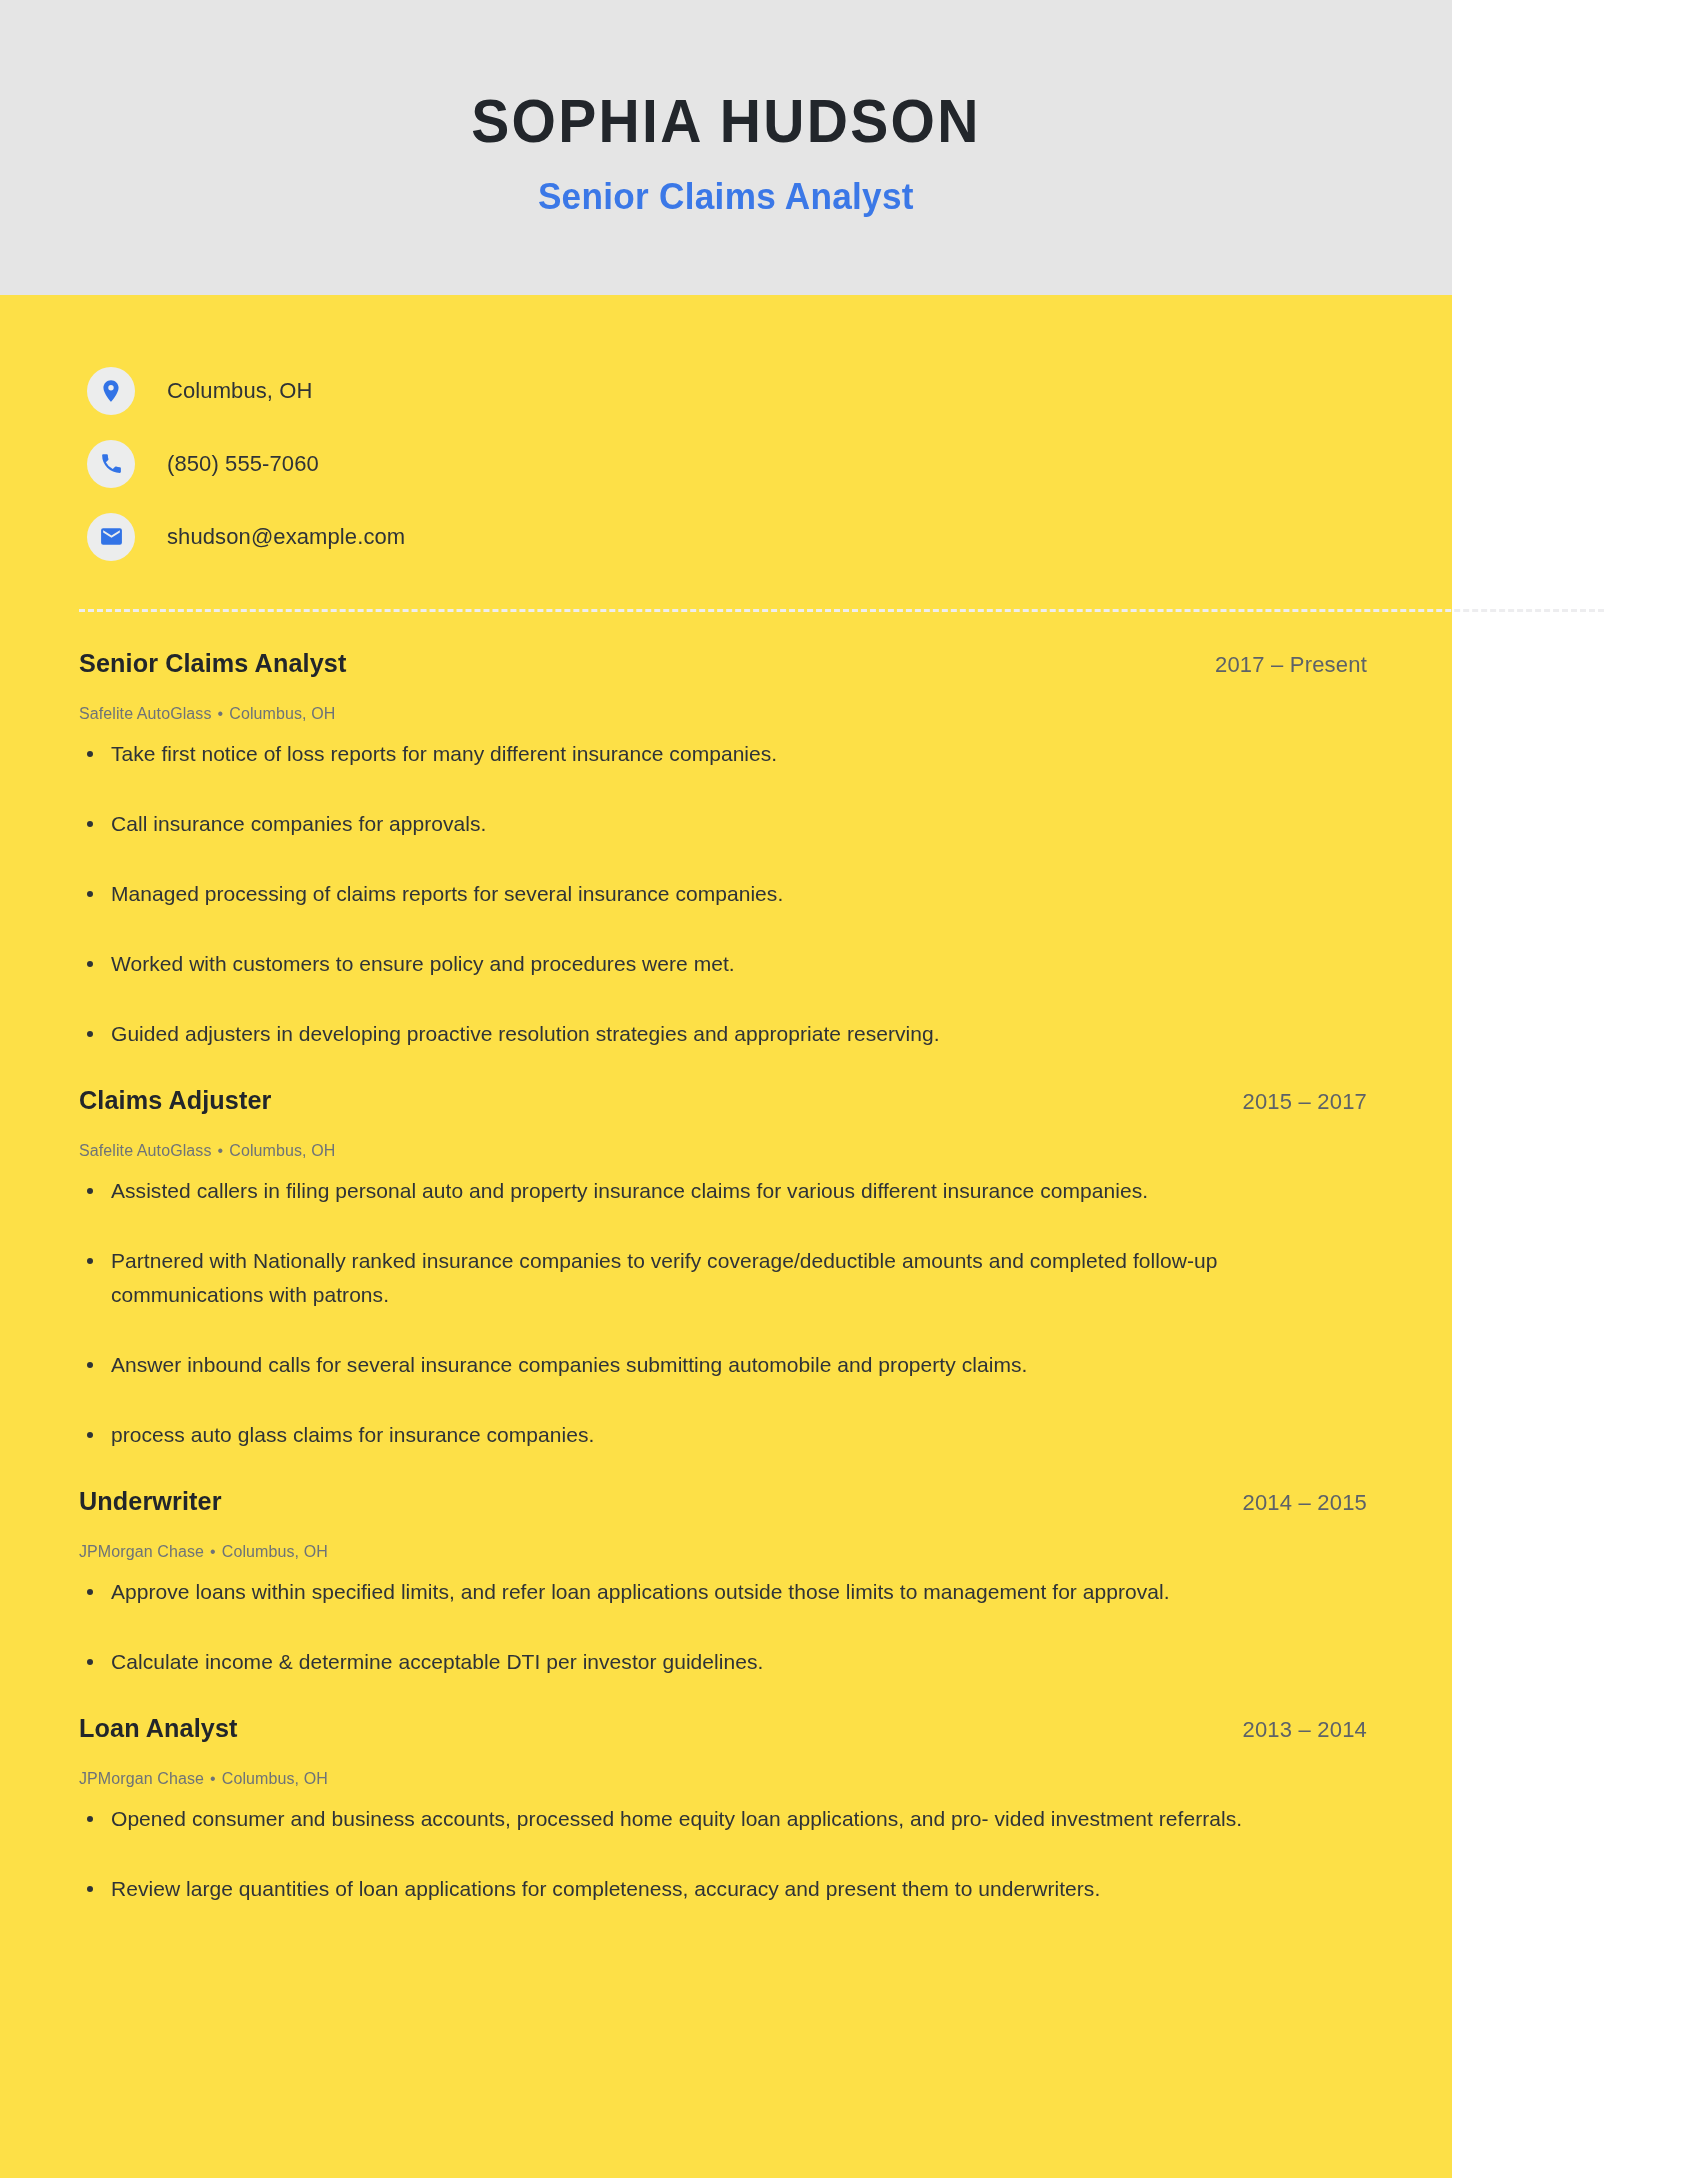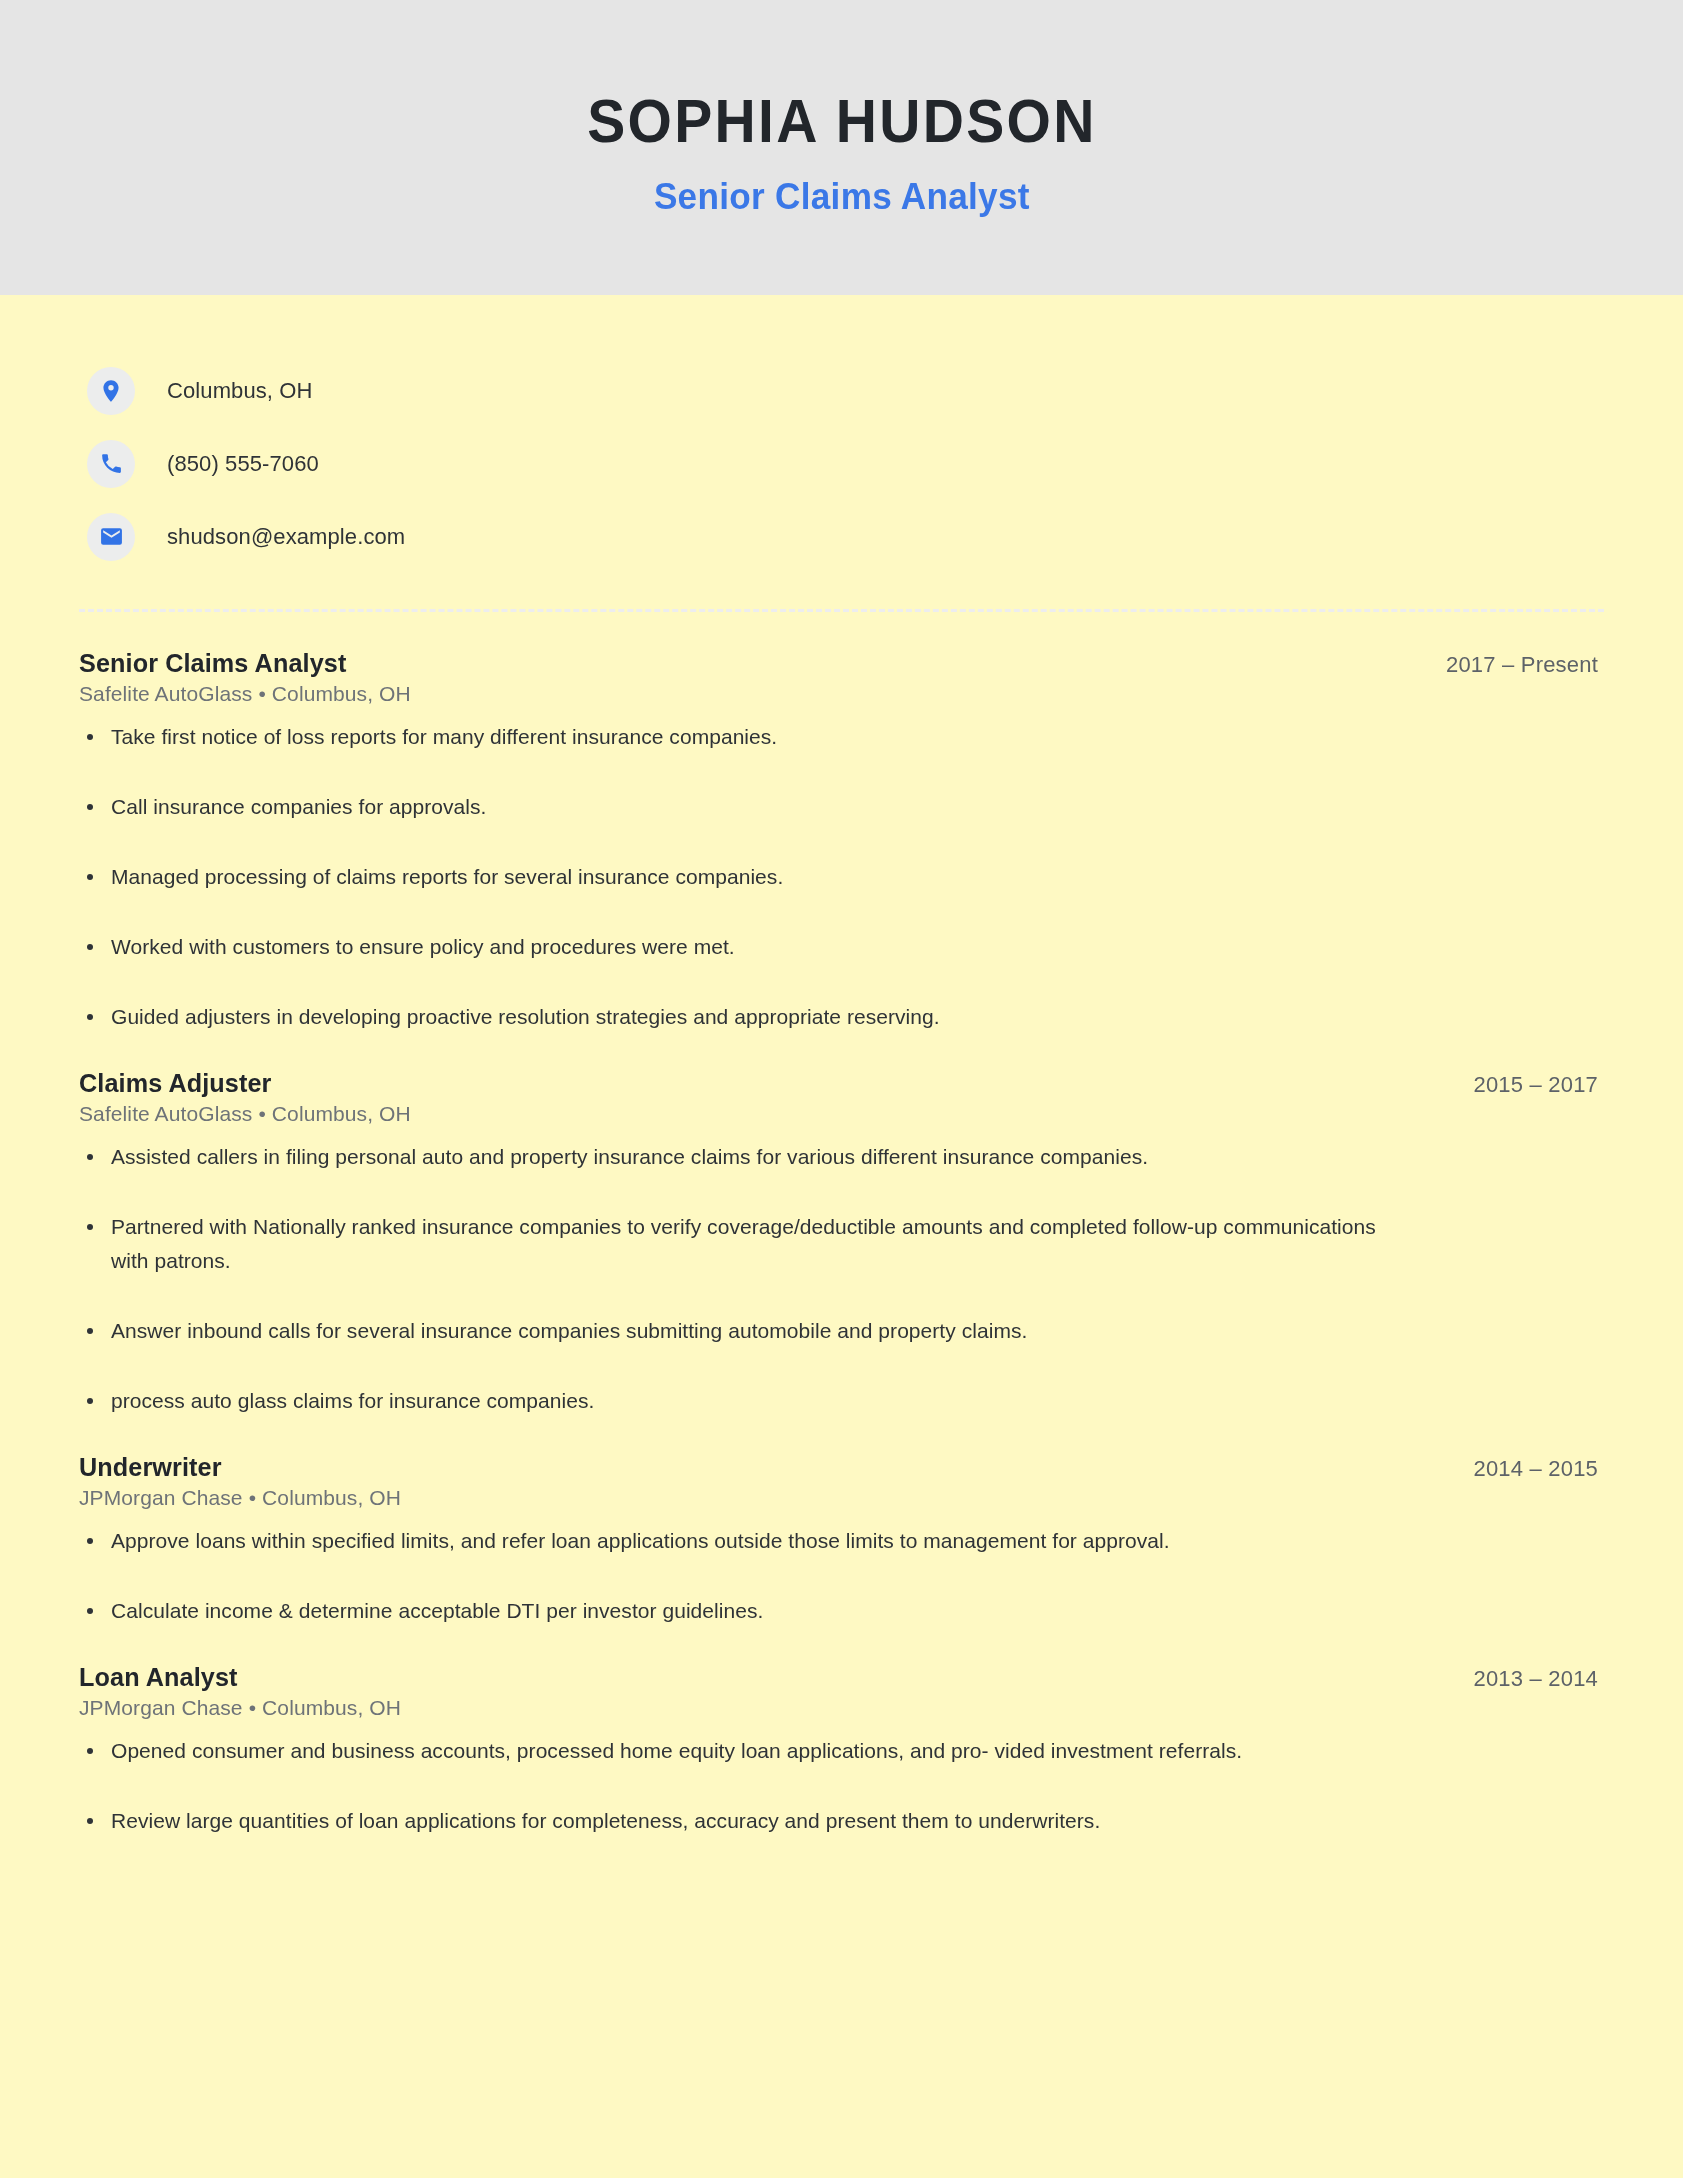--- a/index.html
+++ b/index.html
@@ -11,23 +11,23 @@
     width: 1683px;
     height: 2178px;
     background: #ffffff;
     font-family: "Liberation Sans", sans-serif;
     color: #2f3337;
     overflow: hidden;
   }
 
   .page {
     position: relative;
-    width: 1683px;
+    width: 1452px;
     height: 2178px;
-    background: #fef9c3;
+    background: #fde047;
   }
 
   
   .header-band {
     width: 100%;
     height: 295px;
     background: #e5e5e5;
     box-sizing: border-box;
     display: flex;
     flex-direction: column;
@@ -131,22 +131,22 @@
     transform-origin: left center;
   }
   .entry-dates {
     font-size: 22px;
     color: #5d6268;
     letter-spacing: 0.2px;
     white-space: nowrap;
     padding-right: 6px;
   }
   .entry-meta {
-    margin-top: 3px;
-    font-size: 21px;
+    margin-top: 26px;
+    font-size: 16px;
     color: #6e7378;
     letter-spacing: 0.1px;
   }
   .entry-meta .sep { padding: 0 6px; }
 
   .bullets {
     list-style: none;
     margin: 14px 0 0 0;
     padding: 0;
   }

